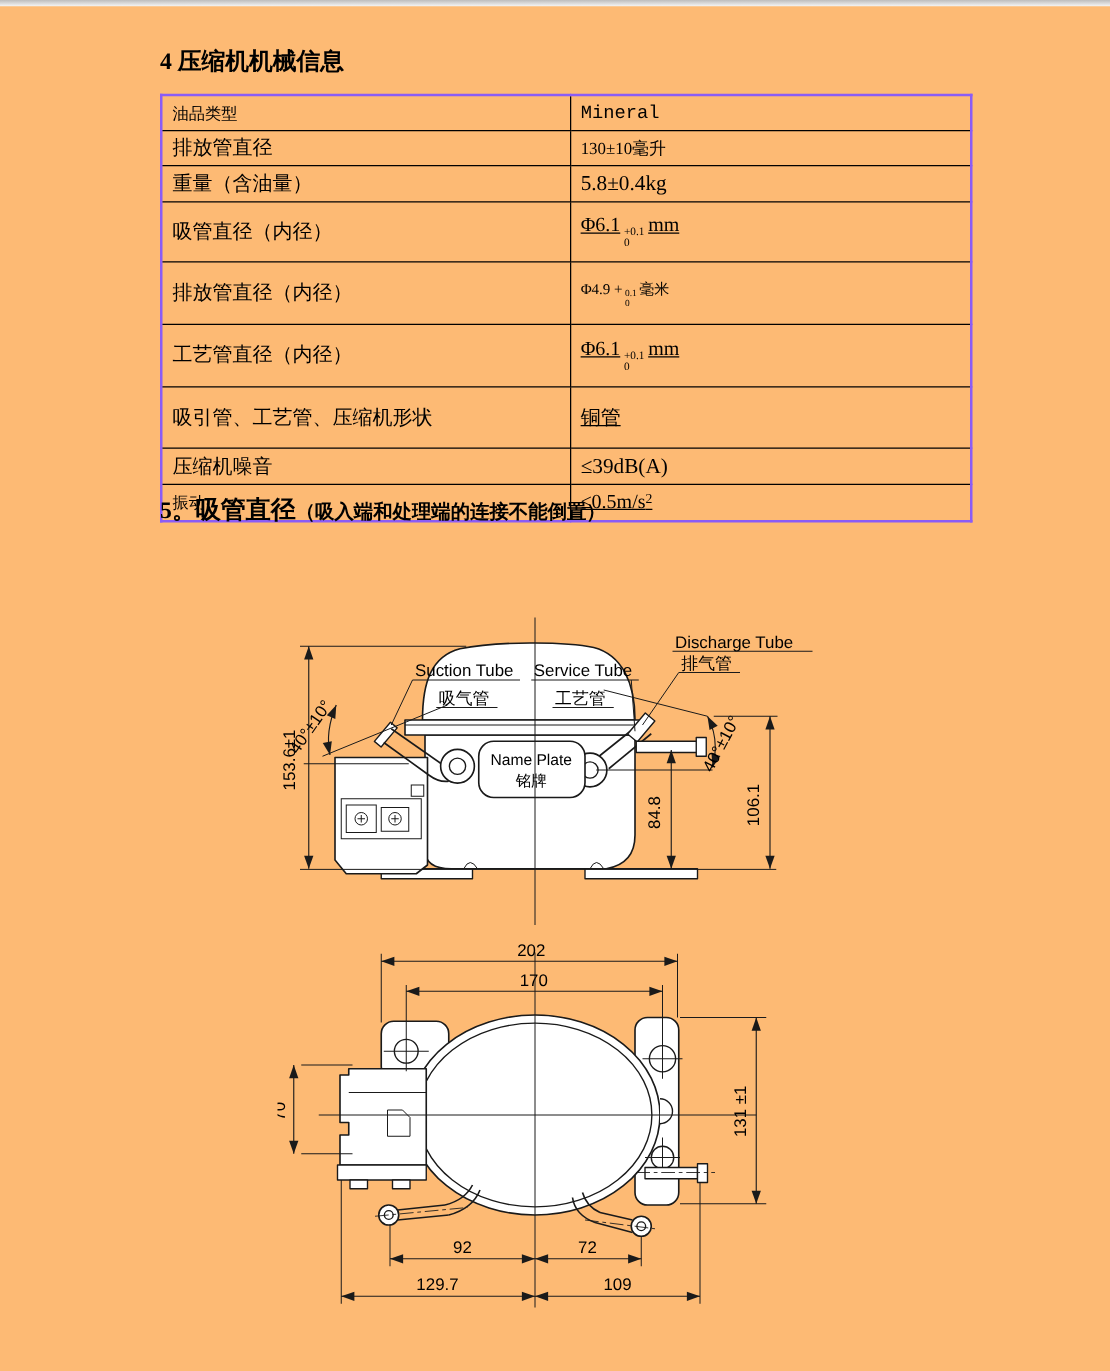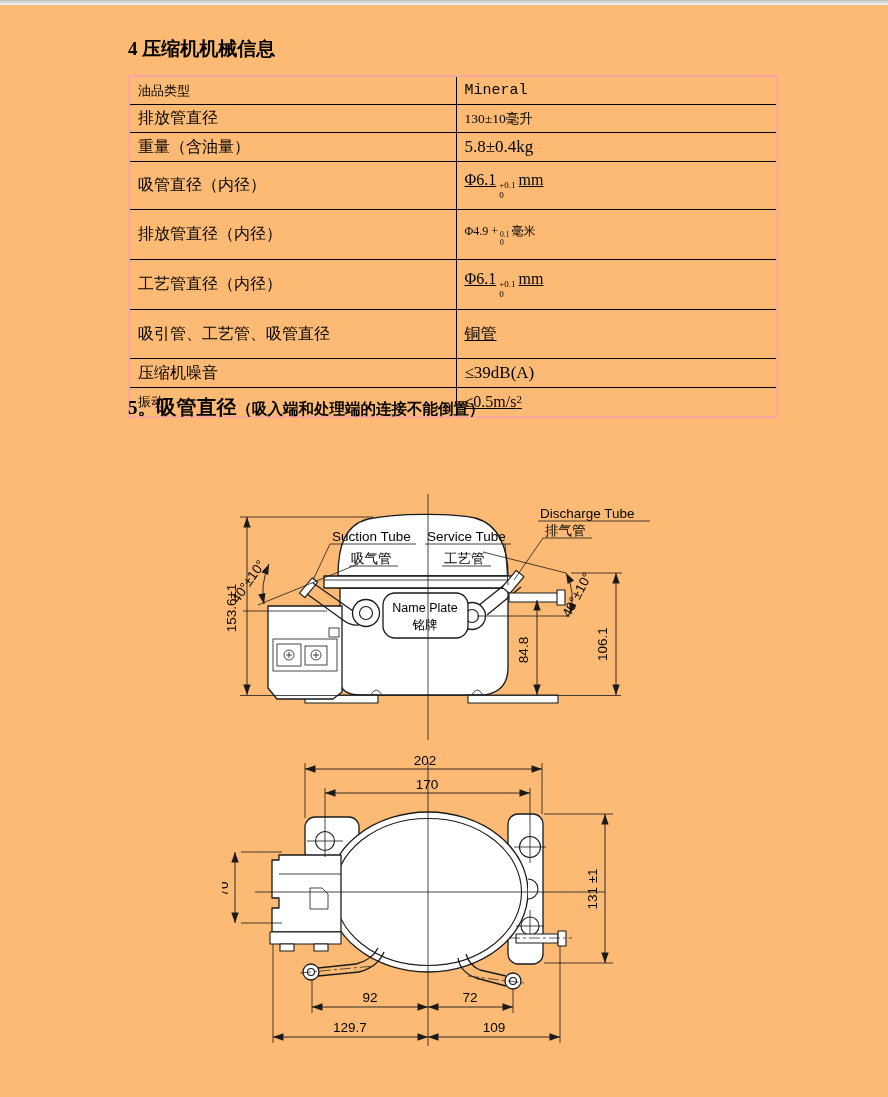--- a/index.html
+++ b/index.html
@@ -2,21 +2,21 @@
 <html><head>
 <meta charset="utf-8">
 <style>
   html,body{margin:0;padding:0;background:#fff;}
   .page{position:relative;width:888px;height:1097px;background:#fdba74;overflow:hidden;
         font-family:"Liberation Serif",serif;color:#000;}
   .top-shadow{position:absolute;top:0;left:0;width:100%;height:5px;
         background:linear-gradient(#bdbdbd,#f5f5f5);}
   .sec4-title{position:absolute;left:128px;top:36px;font-size:19px;font-weight:bold;}
   .spec-table{position:absolute;left:128px;top:75px;width:648px;border-collapse:collapse;
-        table-layout:fixed;border:2px solid #fca5a5;}
+        table-layout:fixed;border:2px solid #8b5cf6;}
   .spec-table td{border:1.5px solid #000;vertical-align:middle;padding:1px 8px;}
   .lbl{font-size:16px;}
   .lbl-sm{font-size:13px;}
   .val{font-size:17px;margin-top:18px;}
   .val-md{font-size:16px;text-decoration:underline;}
   .val-sm{font-size:13.5px;}
   .val-xs{font-size:12px;}
   .val-mono{font-family:"Liberation Mono",monospace;font-size:15px;margin-top:30px;}
   .h25{height:25px;} .h26{height:26px;} .h45{height:45px;} .h46{height:46px;} .h47{height:47px;}
   .tolstack{display:inline-flex;flex-direction:column;line-height:1.05;font-size:9px;
@@ -81,21 +81,21 @@
             </span><span>毫米</span></td>
       </tr>
       <tr>
         <td class="lbl h47">工艺管直径（内径）</td>
         <td class="val-md h47"><span>Φ6.1</span><span class="tolstack">
               <span>+0.1</span>
               <span>0</span>
             </span><span>mm</span></td>
       </tr>
       <tr>
-        <td class="lbl h46">吸引管、工艺管、吸管直径</td>
+        <td class="lbl h46">吸引管、工艺管、压缩机形状</td>
         <td class="val-md h46">铜管</td>
       </tr>
       <tr>
         <td class="lbl h26">压缩机噪音</td>
         <td class="val h26">≤39dB(A)</td>
       </tr>
       <tr>
         <td class="lbl-sm h26">振动</td>
         <td class="val-md h26"><span>≤0.5m/s</span><sup class="v2">2</sup></td>
       </tr>

